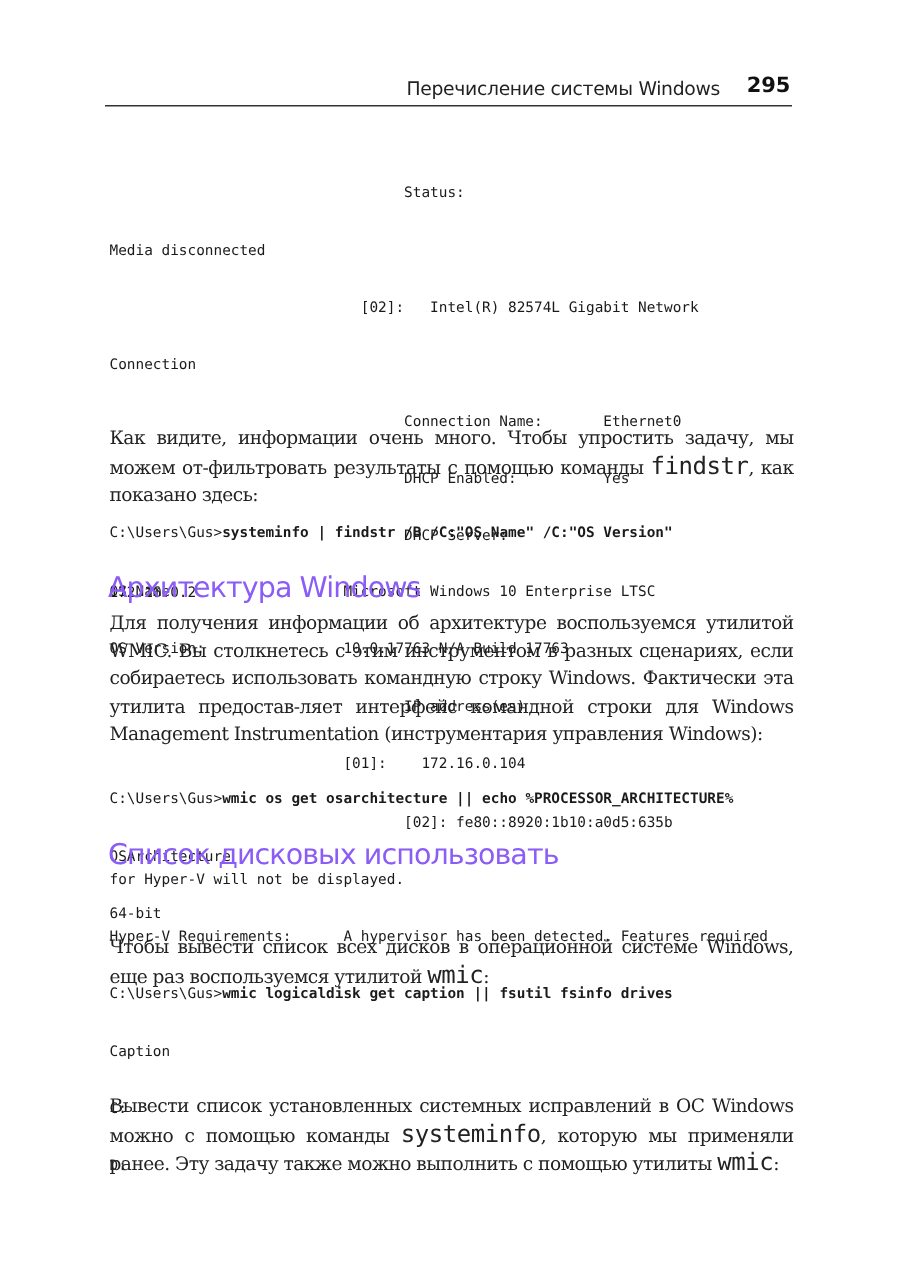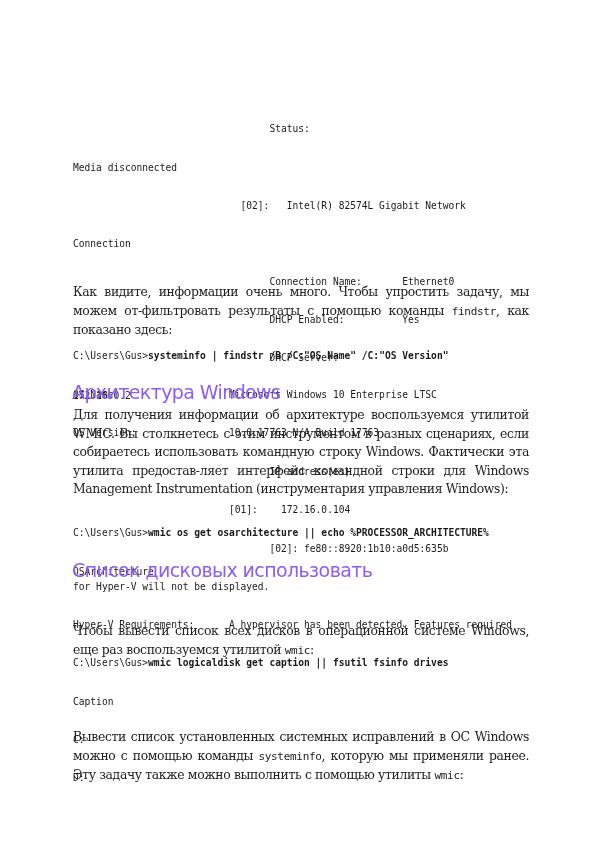--- a/index.html
+++ b/index.html
@@ -17,32 +17,36 @@
     position: absolute; left: 73px;
     font-family: "DejaVu Sans Mono", monospace; font-size: 9.6px; line-height: 12.7px;
     color: #1a1a1a; white-space: pre; margin: 0;
   }
   .code b { font-weight: bold; }
   .para {
     position: absolute; left: 73px; width: 456px;
     font-family: "DejaVu Serif", serif; font-size: 12.4px; line-height: 18.6px;
     color: #222; text-align: justify; margin: 0; letter-spacing: -0.35px;
   }
-  .para .mono { font-family: "DejaVu Sans Mono", monospace; font-size: 11px; letter-spacing: -0.3px; }
+  .para .mono { font-family: "DejaVu Sans Mono", monospace; font-size: 16px; letter-spacing: -0.3px; }
   .heading {
     position: absolute; left: 72px;
     font-family: "DejaVu Sans", sans-serif; font-weight: normal; font-size: 19px;
     color: #8b5cf6; margin: 0; letter-spacing: -0.6px;
   }
 </style>
 </head>
 <body>
 
 <div class="page">
 
+  <div class="running-head">
+    <span class="running-title">Перечисление системы Windows</span>
+    <span class="page-number">295</span>
+  </div>
 
   <div class="code" style="top:98px;">
     <div>                                  Status:</div>
     <div>Media disconnected</div>
     <div>                             [02]:   Intel(R) 82574L Gigabit Network</div>
     <div>Connection</div>
     <div>                                  Connection Name:       Ethernet0</div>
     <div>                                  DHCP Enabled:          Yes</div>
     <div>                                  DHCP Server:</div>
     <div>172.16.0.2</div>
@@ -60,20 +64,21 @@
     <div><span>C:\Users\Gus&gt;</span><b>systeminfo | findstr /B /C:"OS Name" /C:"OS Version"</b></div>
     <div>OS Name:                   Microsoft Windows 10 Enterprise LTSC</div>
     <div>OS Version:                10.0.17763 N/A Build 17763</div>
   </div>
 
   <h2 class="heading" style="top:381px;">Архитектура Windows</h2>
   <p class="para" style="top:406px;">Для получения информации об архитектуре воспользуемся утилитой WMIC. Вы столкнетесь с этим инструментом в разных сценариях, если собираетесь использовать командную строку Windows. Фактически эта утилита предостав-ляет интерфейс командной строки для Windows Management Instrumentation (инструментария управления Windows):</p>
   <div class="code" style="top:502px;">
     <div><span>C:\Users\Gus&gt;</span><b>wmic os get osarchitecture || echo %PROCESSOR_ARCHITECTURE%</b></div>
     <div>OSArchitecture</div>
+    <div>64-bit</div>
   </div>
 
   <h2 class="heading" style="top:559px;">Список дисковых использовать</h2>
   <p class="para" style="top:585px;margin-top:37px;"><span>Чтобы вывести список всех дисков в операционной системе Windows, еще раз воспользуемся утилитой </span><span class="mono">wmic</span><span>:</span></p>
   <div class="code" style="top:632px;">
     <div><span>C:\Users\Gus&gt;</span><b>wmic logicaldisk get caption || fsutil fsinfo drives</b></div>
     <div>Caption</div>
     <div>C:</div>
     <div>D:</div>
   </div>

